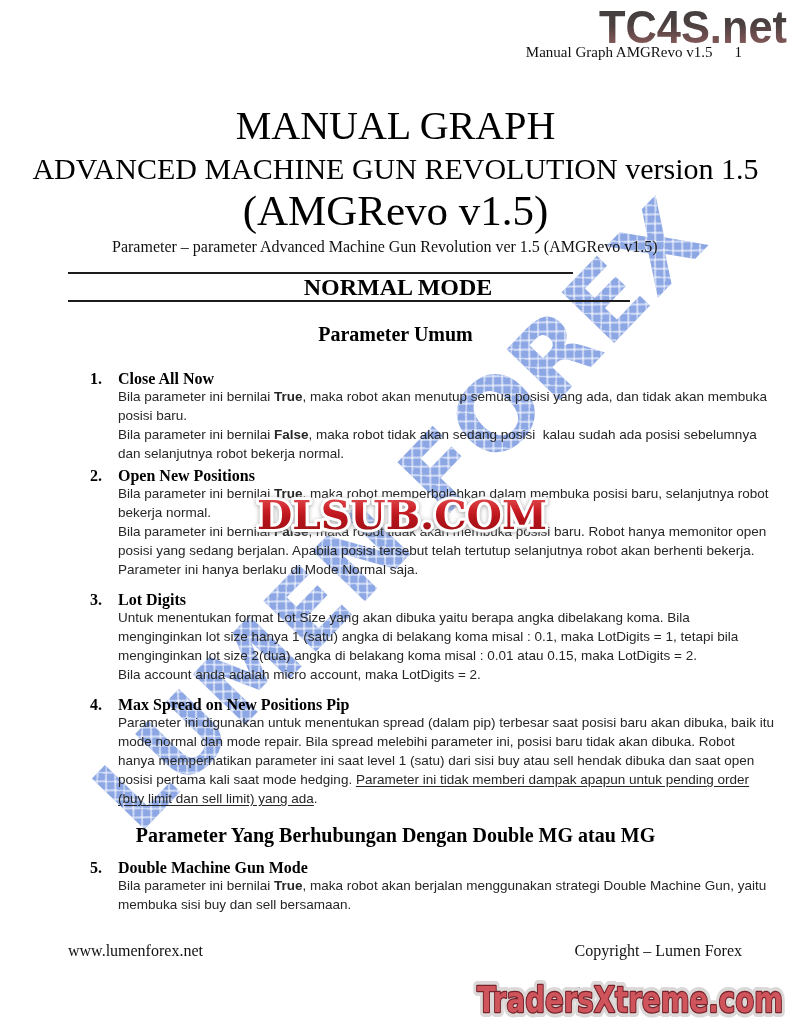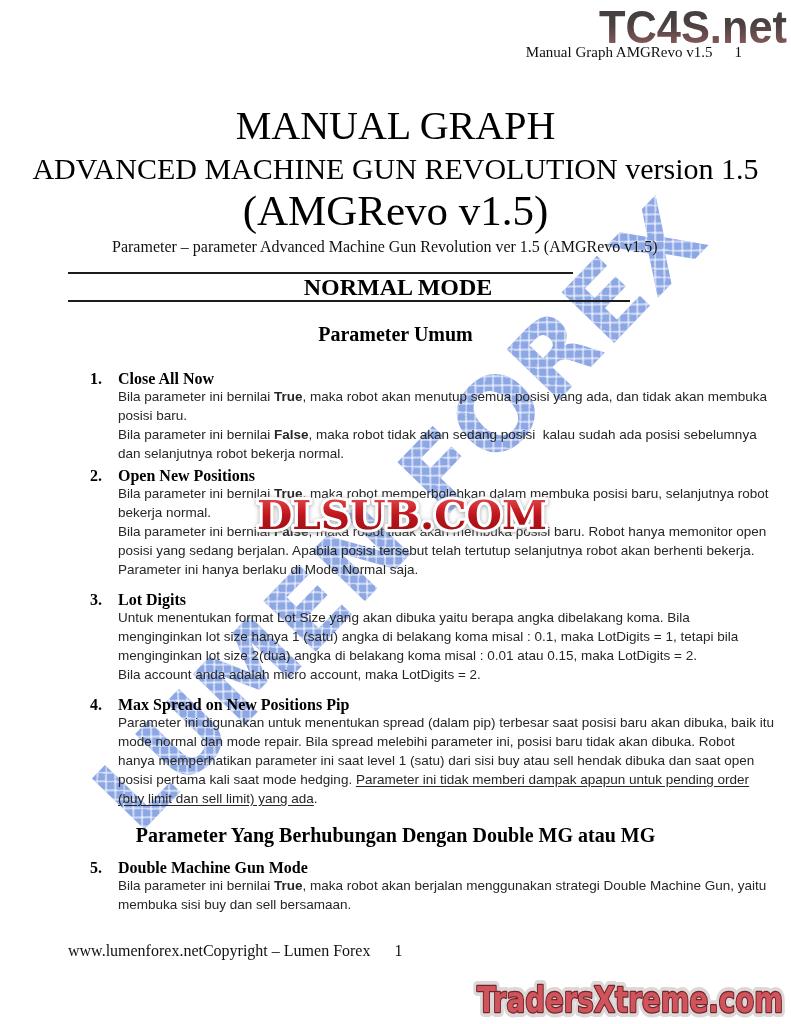--- a/index.html
+++ b/index.html
@@ -51,22 +51,22 @@
   .item-num{position:absolute;left:90px;top:0;font-family:"Liberation Serif",serif;
     font-weight:bold;font-size:16px;line-height:17px;color:#000;}
   .item-head{font-family:"Liberation Serif",serif;font-weight:bold;font-size:16px;
     line-height:17px;color:#000;}
   .item-body{font-size:13.5px;line-height:19px;color:#262626;}
   .bodyline{white-space:pre;}
   .seg-b{font-weight:bold;}
   .seg-u{text-decoration:underline;text-underline-offset:2px;}
 
   .footer{position:absolute;top:942px;left:68px;right:49px;display:flex;
-    font-family:"Liberation Serif",serif;font-size:16px;color:#111;z-index:2;}
-  .footer-right{display:flex;gap:24px;}
+    justify-content:space-between;font-family:"Liberation Serif",serif;font-size:16px;color:#111;z-index:2;}
+  .footer-right{display:flex;gap:24px;flex-direction:column;}
 
   .dlsub{position:absolute;left:252px;top:490px;z-index:4;filter:drop-shadow(0 1px 2px rgba(130,130,130,.7));}
   .txtreme{position:absolute;right:2px;top:976px;z-index:4;}
 </style>
 </head>
 <body>
 
 <div class="page">
 
   <div class="watermark">LUMEN FOREX</div>

